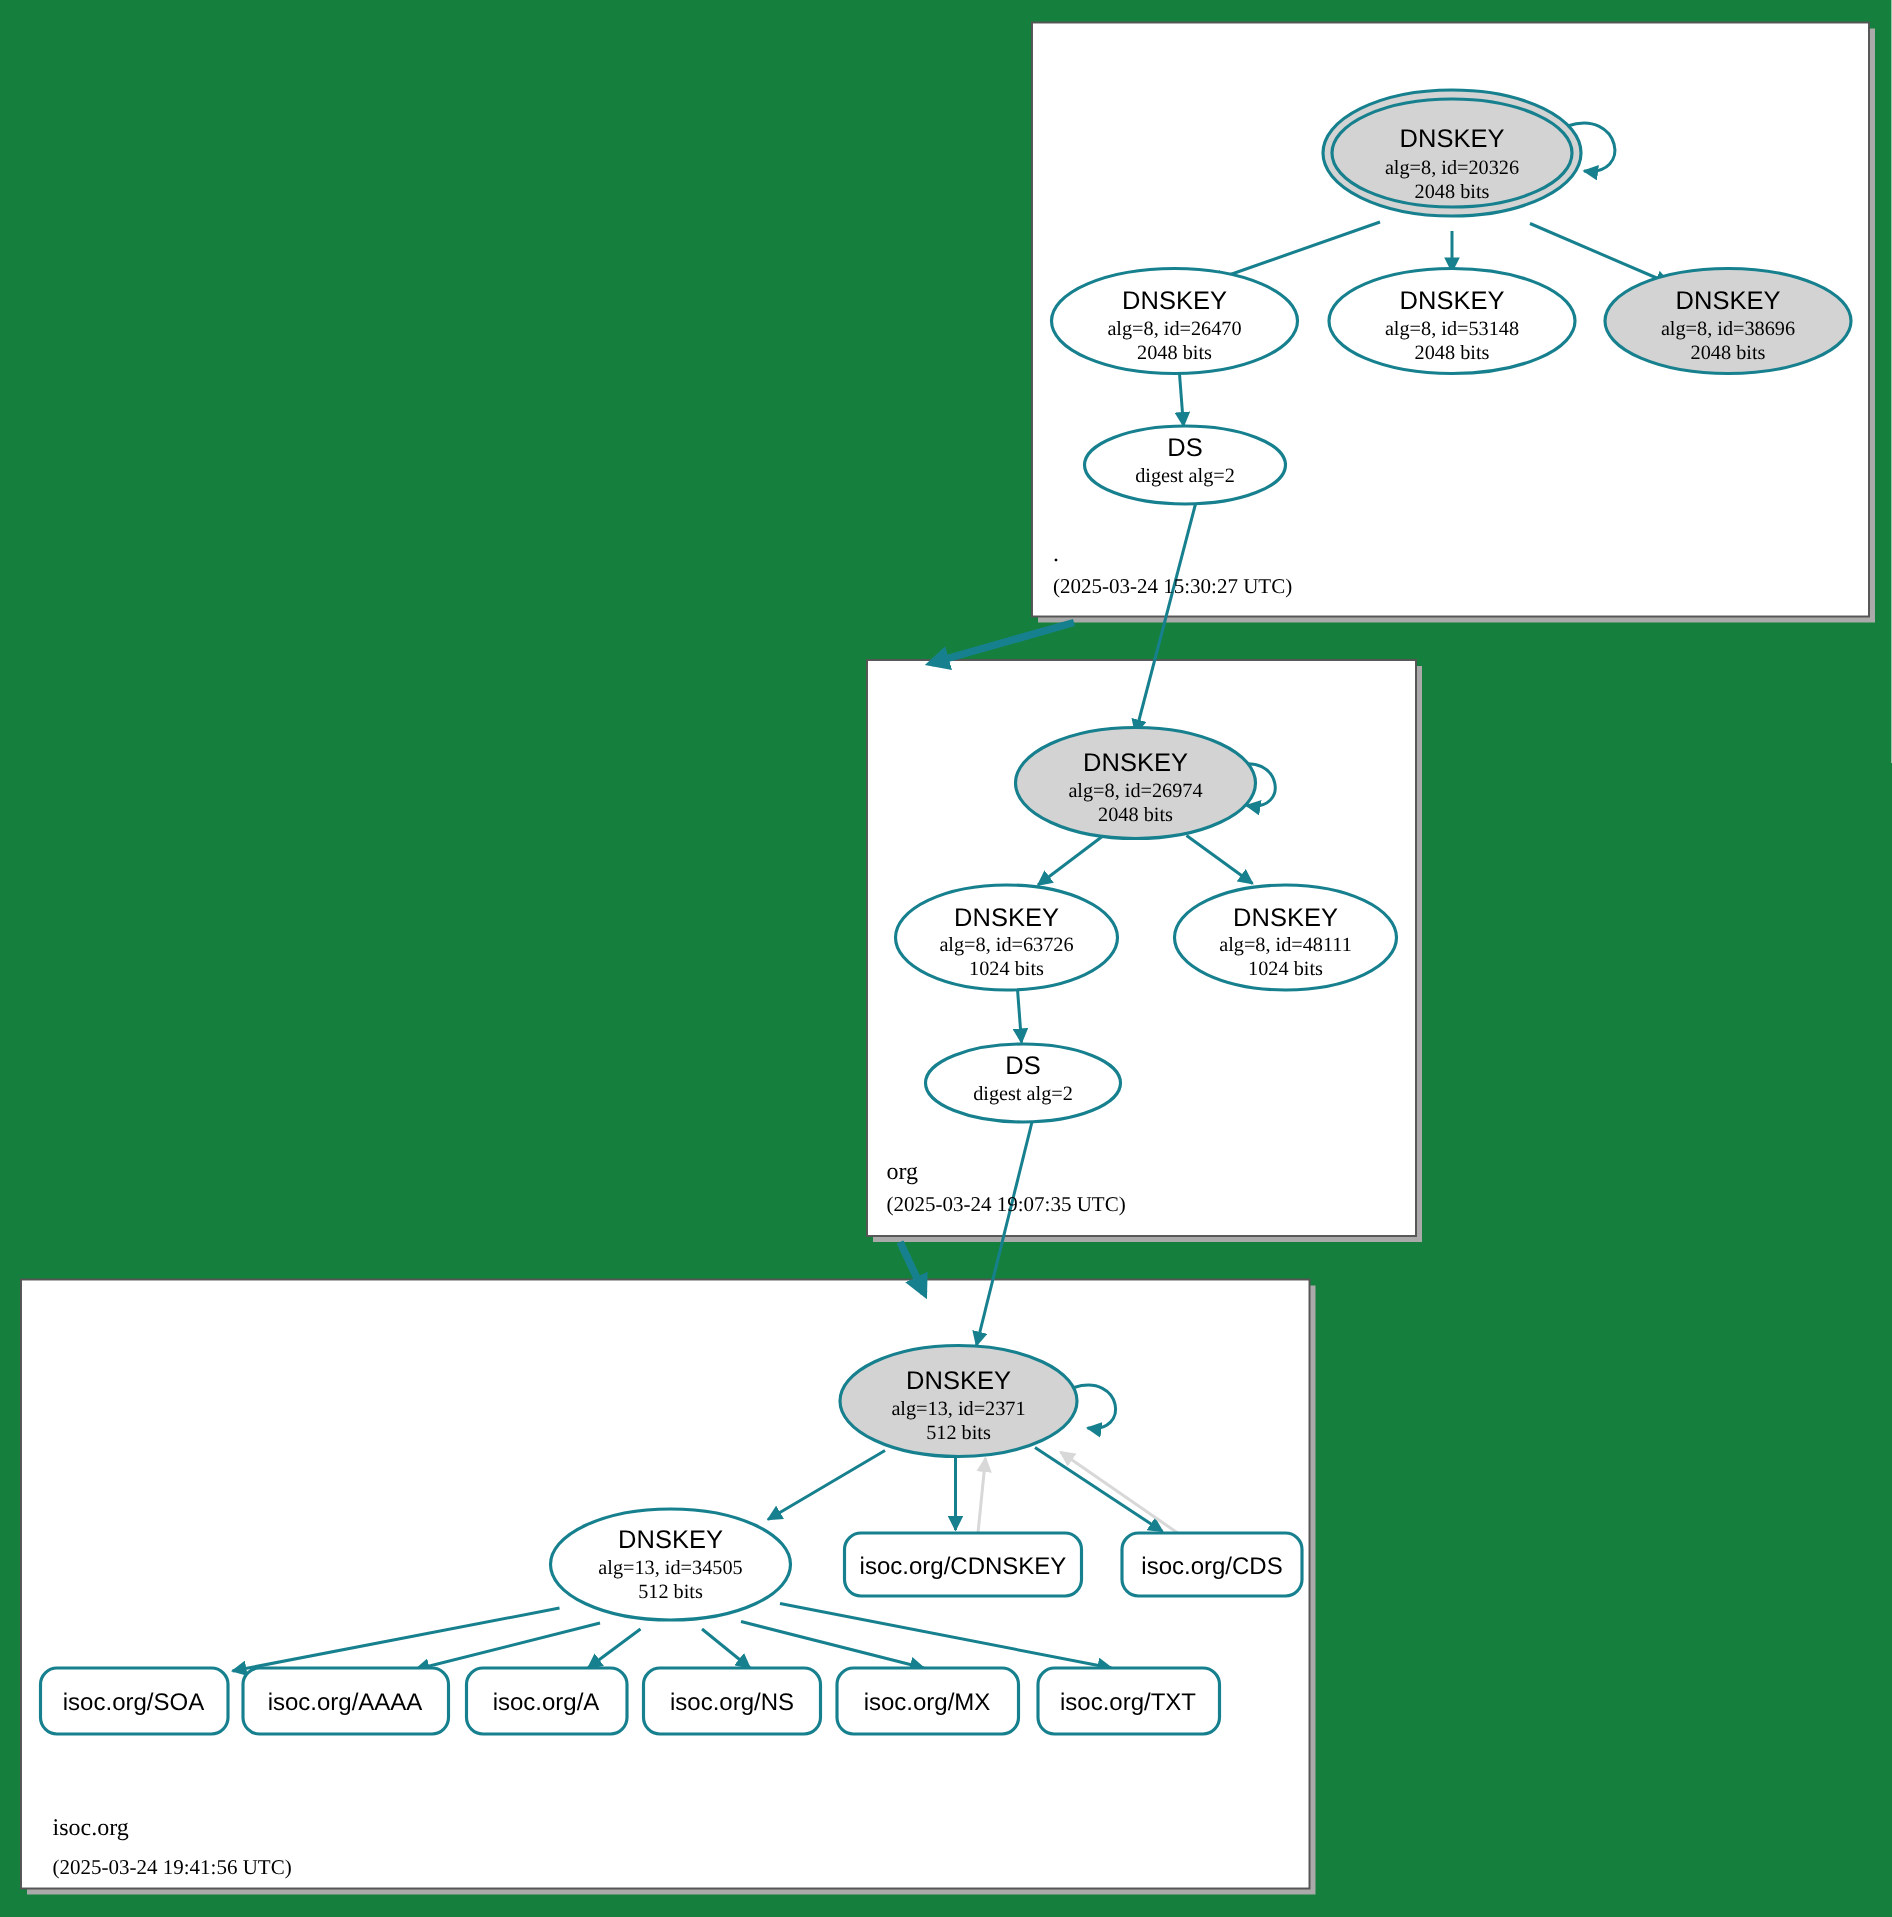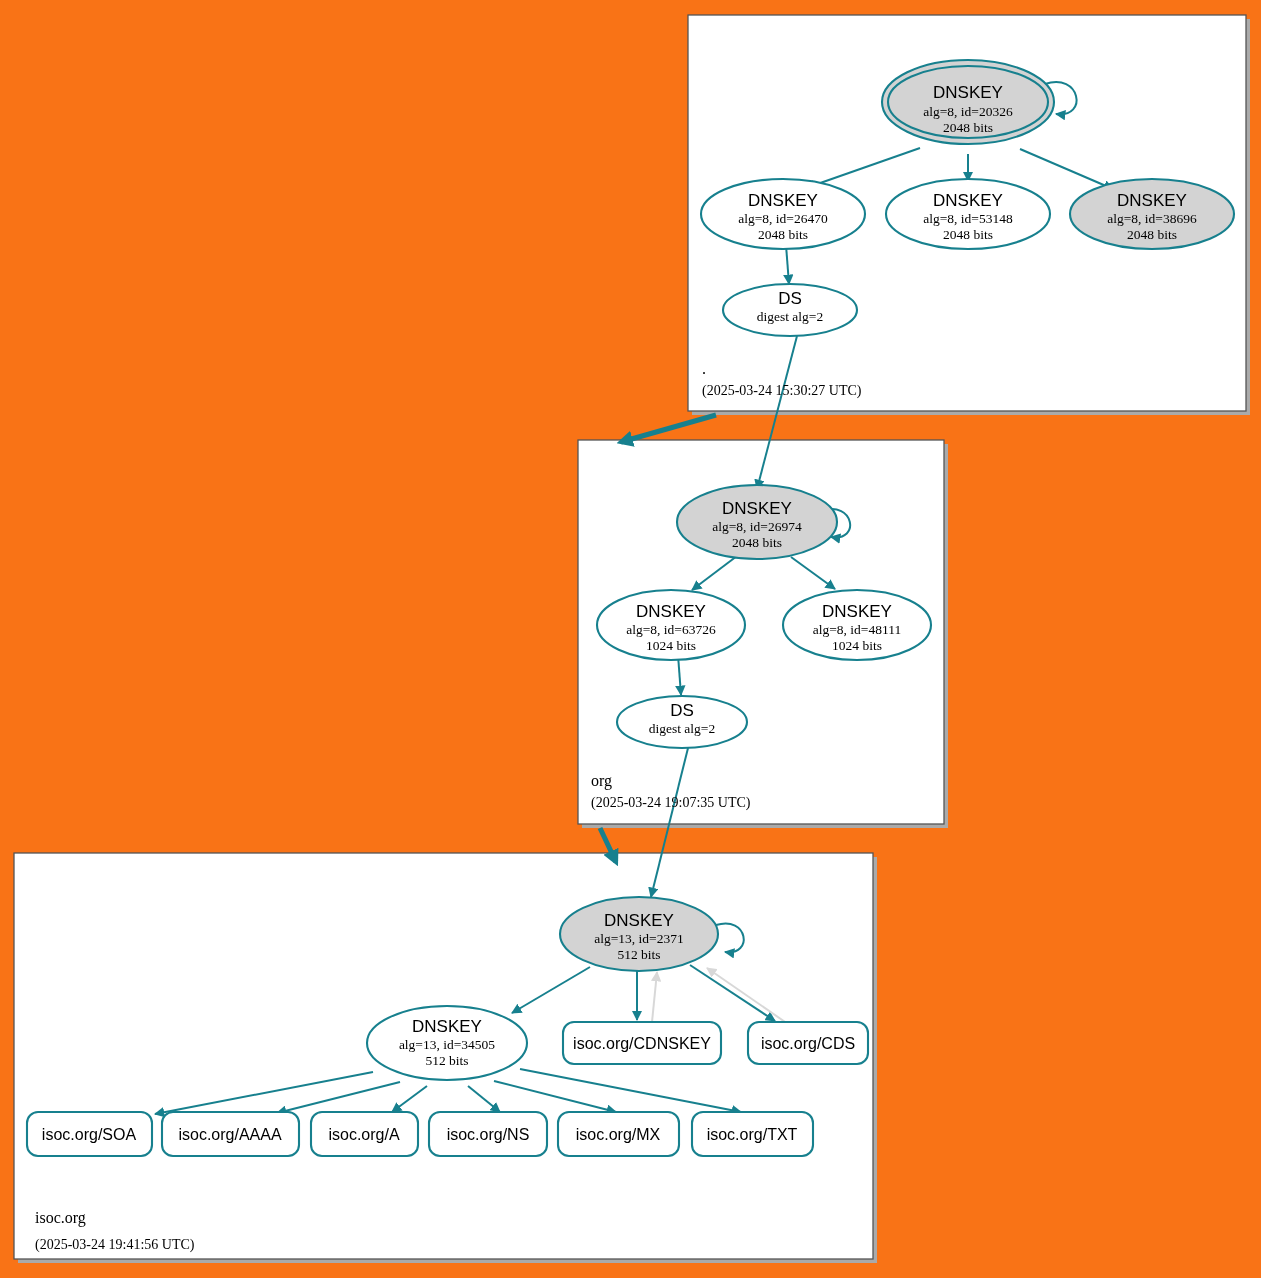--- a/index.html
+++ b/index.html
@@ -4,21 +4,21 @@
 <style>
   html, body {
     margin: 0;
     padding: 0;
     background: #ffffff;
   }
   #stage {
     position: relative;
     width: 1261px;
     height: 1278px;
-    background: #f97316;
+    background: #15803d;
     font-family: "Liberation Sans", sans-serif;
     overflow: hidden;
   }
   svg#graph {
     position: absolute;
     left: 0;
     top: 0;
     width: 1261px;
     height: 1278px;
     display: block;

